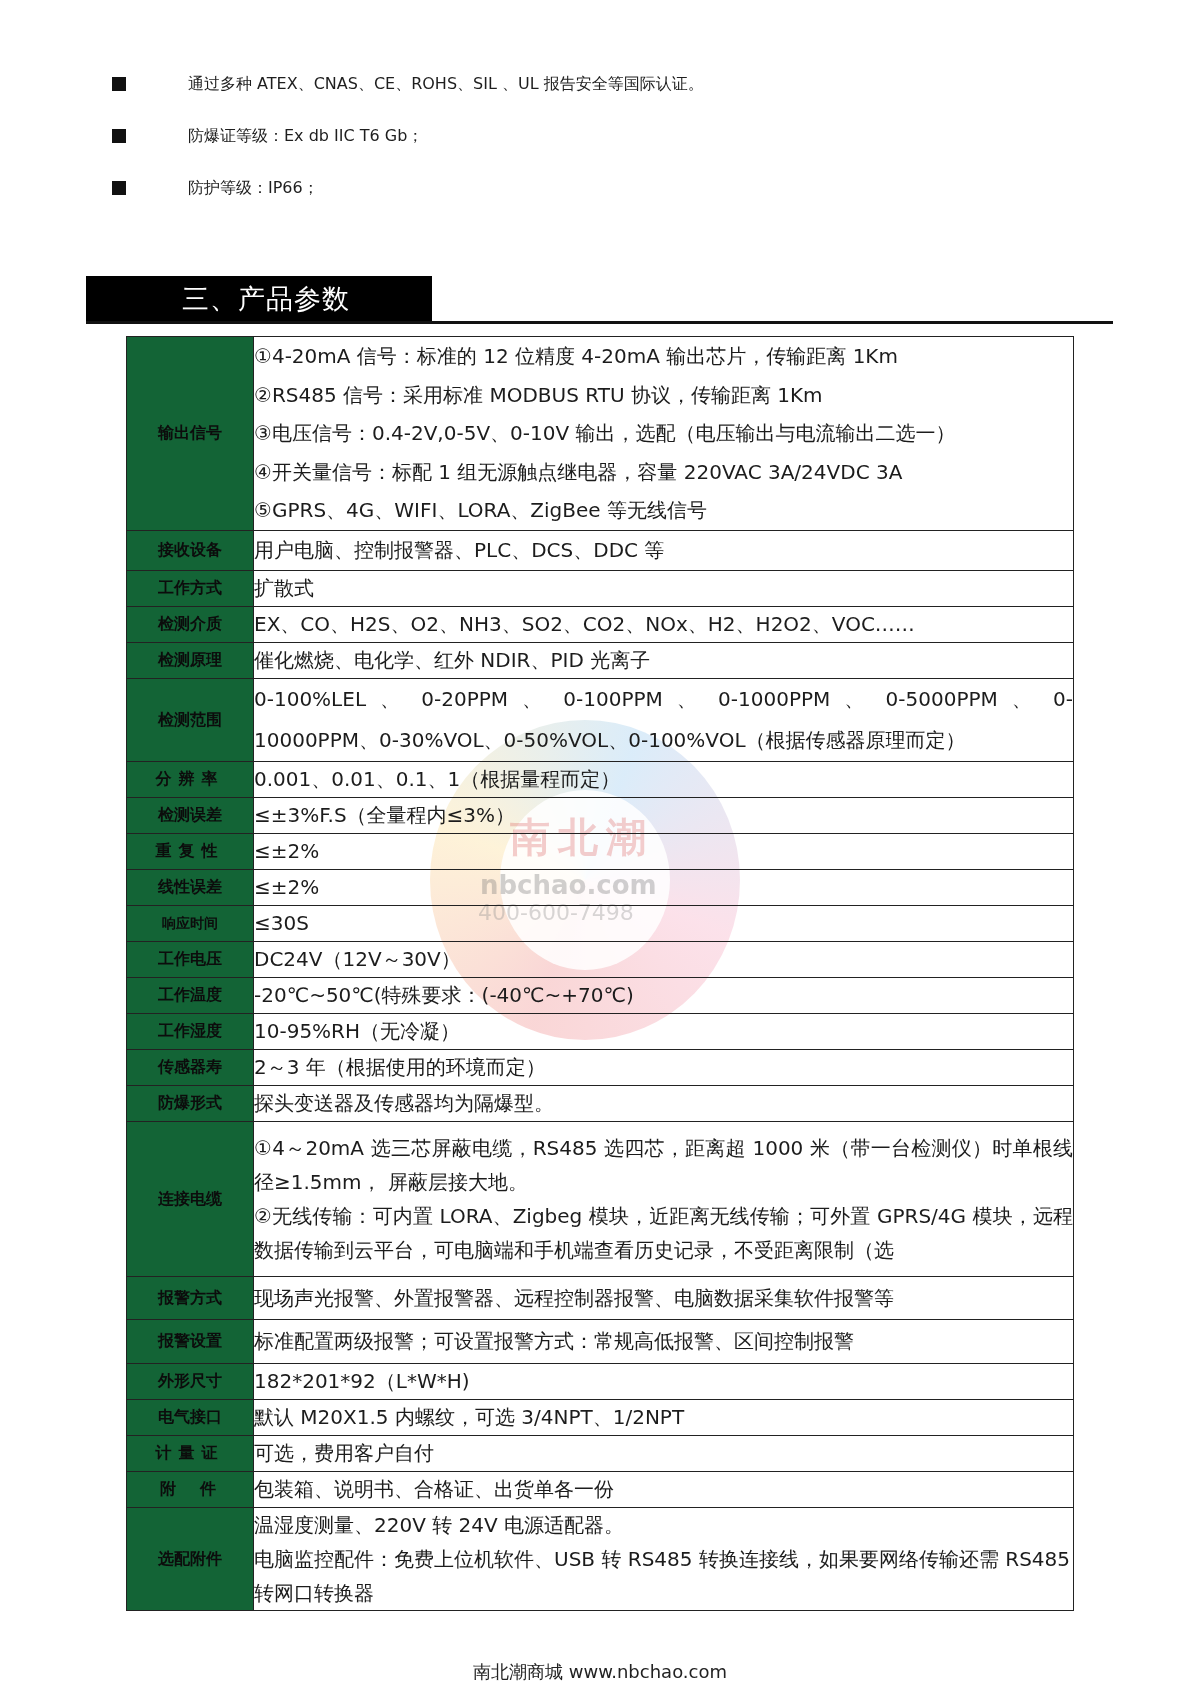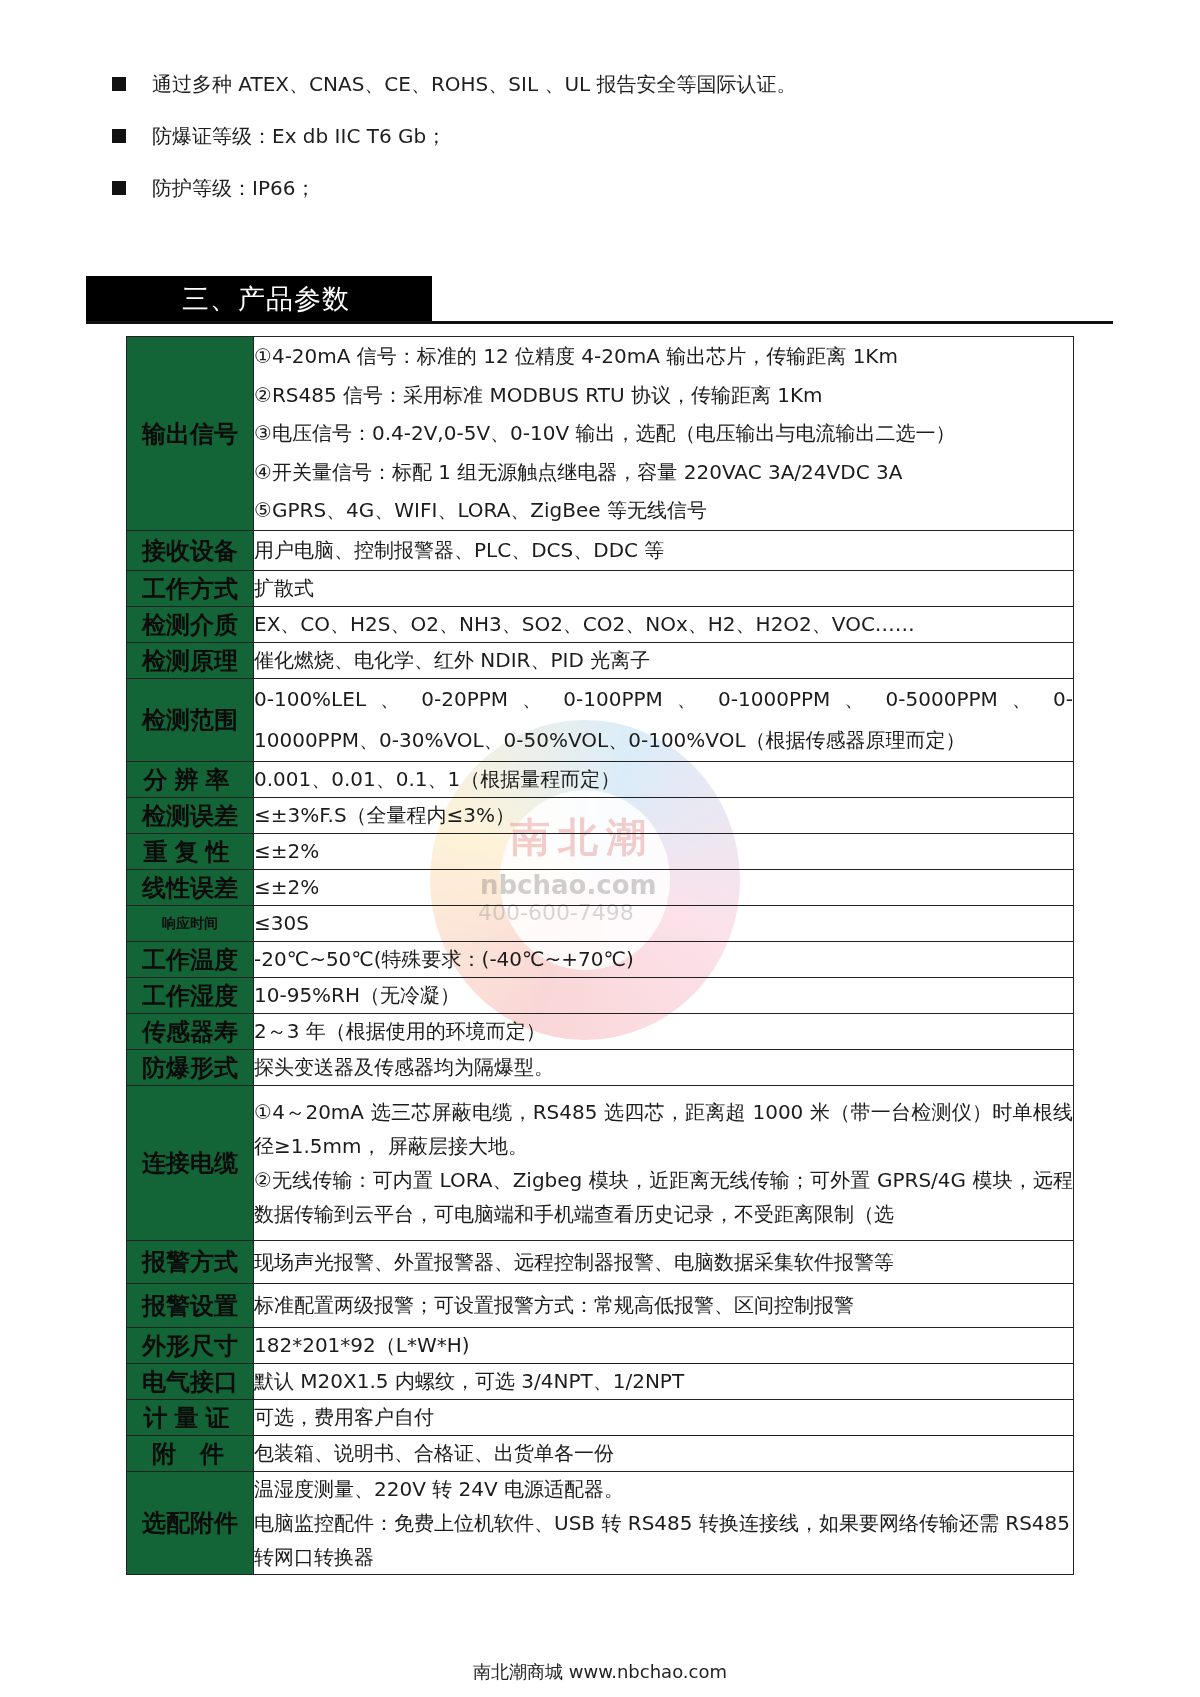--- a/index.html
+++ b/index.html
@@ -3,21 +3,21 @@
 <meta charset="utf-8">
 <style>
   html, body { margin:0; padding:0; background:#ffffff; }
   body {
     width:1200px; height:1697px; position:relative; overflow:hidden;
     font-family: "DejaVu Sans", "Liberation Sans", sans-serif;
     color:#1a1a1a;
   }
   .bullets { position:absolute; left:112px; top:58px; width:1000px; }
   .bullet {
-    display:flex; align-items:center; height:52px; font-size:20px; color:#1e1e1e;
+    display:flex; align-items:center; height:52px; font-size:16px; color:#1e1e1e;gap:36px;
   }
   .bullet .sq { width:14px; height:14px; background:#111; margin-right:26px; flex:0 0 auto; }
 
   .section-head {
     position:absolute; left:86px; top:276px; width:346px; height:46px;
     background:#000000; color:#ffffff; font-size:27px;
     display:flex; align-items:center; padding-left:96px; box-sizing:border-box;
     letter-spacing:1px;
   }
   .section-rule {
@@ -38,21 +38,21 @@
   .wm-url { position:absolute; left:60px; top:170px; font-size:26px; color:rgba(120,120,120,.35); font-weight:bold; }
   .wm-tel { position:absolute; left:58px; top:200px; font-size:22px; color:rgba(140,140,140,.35); }
 
   table.spec {
     position:absolute; left:126px; top:336px; width:948px;
     border-collapse:collapse; table-layout:fixed;
   }
   table.spec td { border:1.5px solid #222; padding:0; }
   td.lab {
     width:126px; background:#136436; color:#0c0c0c; font-weight:bold;
-    font-size:24px; text-align:center; vertical-align:middle; letter-spacing:0px;
+    font-size:16px; text-align:center; vertical-align:middle; letter-spacing:0px;
   }
   td.lab.small { font-size:14px;margin-left:30px; }
   td.lab.spaced { letter-spacing:7px; }
   td.val {
     background:transparent; font-size:20px; color:#1c1c1c;
     padding-left:11px; padding-right:8px; vertical-align:middle; line-height:35px;
   }
   td.val .ln { display:block; }
   td.val.multi { line-height:38.5px; }
   td.val.justify { text-align:justify; text-align-last:left; }
@@ -139,20 +139,24 @@
   </tr>
   <tr style="height:35px">
     <td class="lab">线性误差</td>
     <td class="val">≤±2%</td>
   </tr>
   <tr style="height:35px">
     <td class="lab small">响应时间</td>
     <td class="val">≤30S</td>
   </tr>
   <tr style="height:35px">
+    <td class="lab">工作电压</td>
+    <td class="val">DC24V（12V～30V）</td>
+  </tr>
+  <tr style="height:35px">
     <td class="lab">工作温度</td>
     <td class="val">-20℃~50℃(特殊要求：(-40℃~+70℃)</td>
   </tr>
   <tr style="height:35px">
     <td class="lab">工作湿度</td>
     <td class="val">10-95%RH（无冷凝）</td>
   </tr>
   <tr style="height:35px">
     <td class="lab">传感器寿</td>
     <td class="val">2～3 年（根据使用的环境而定）</td>

